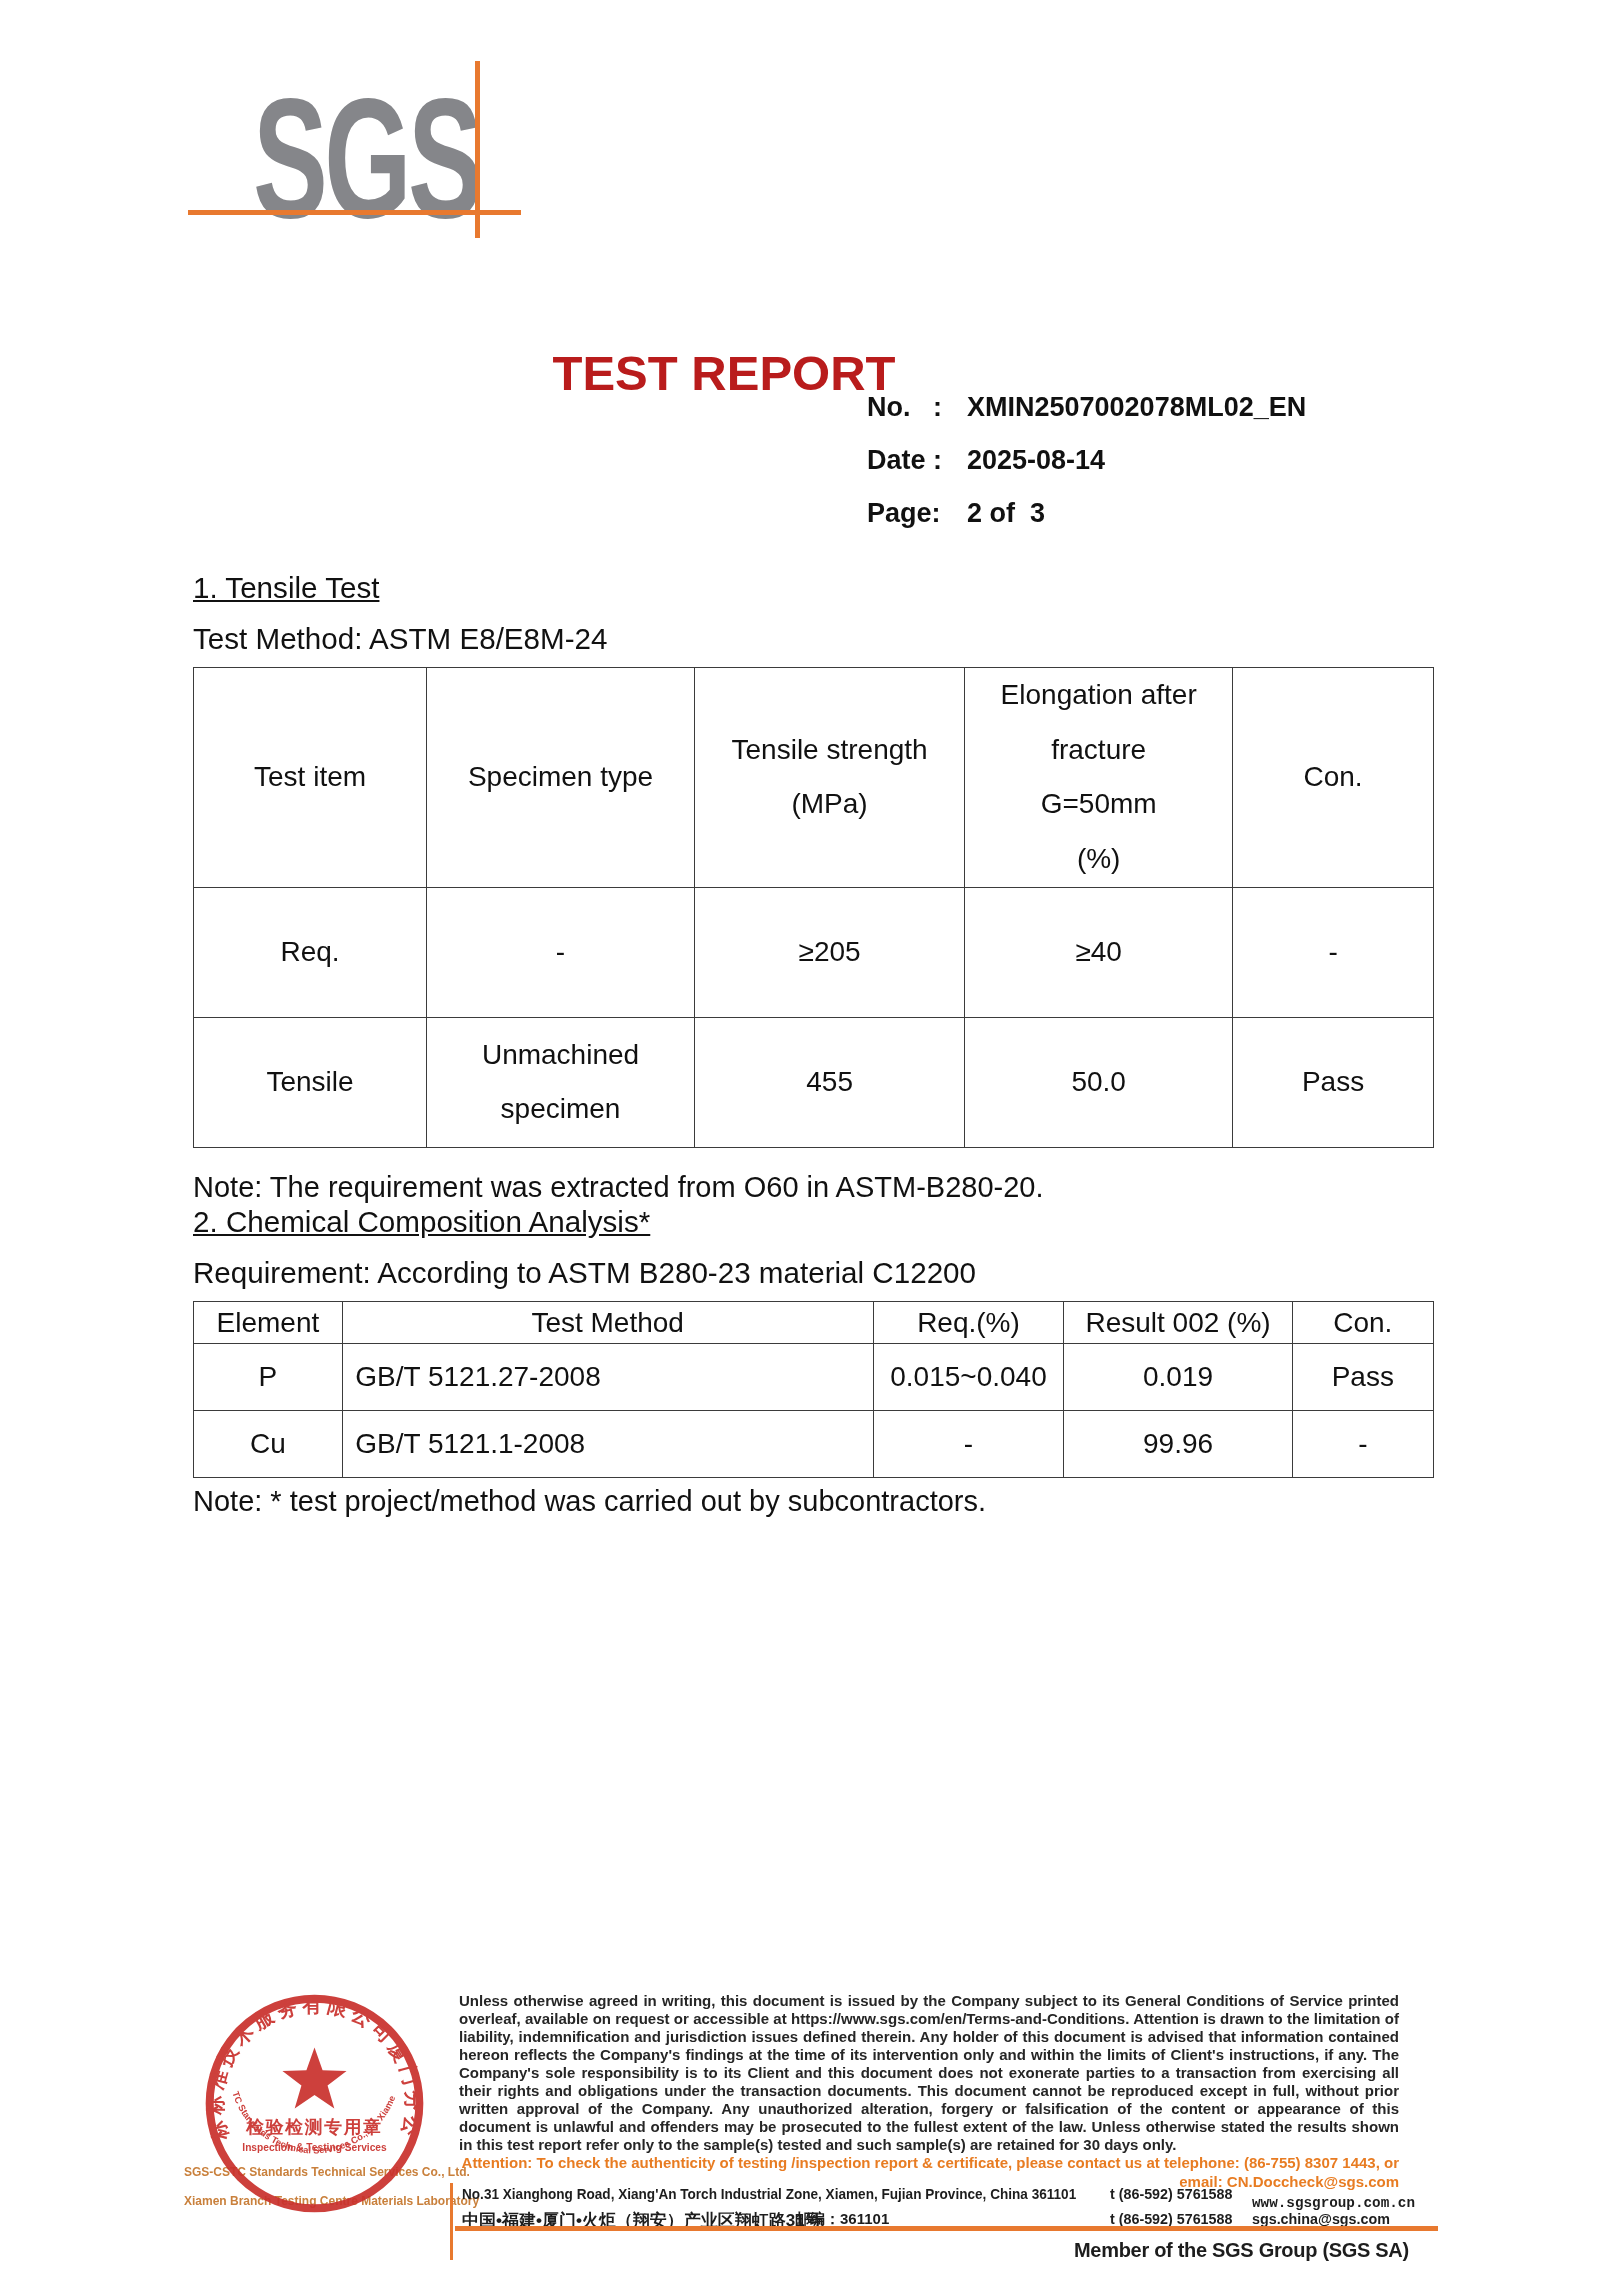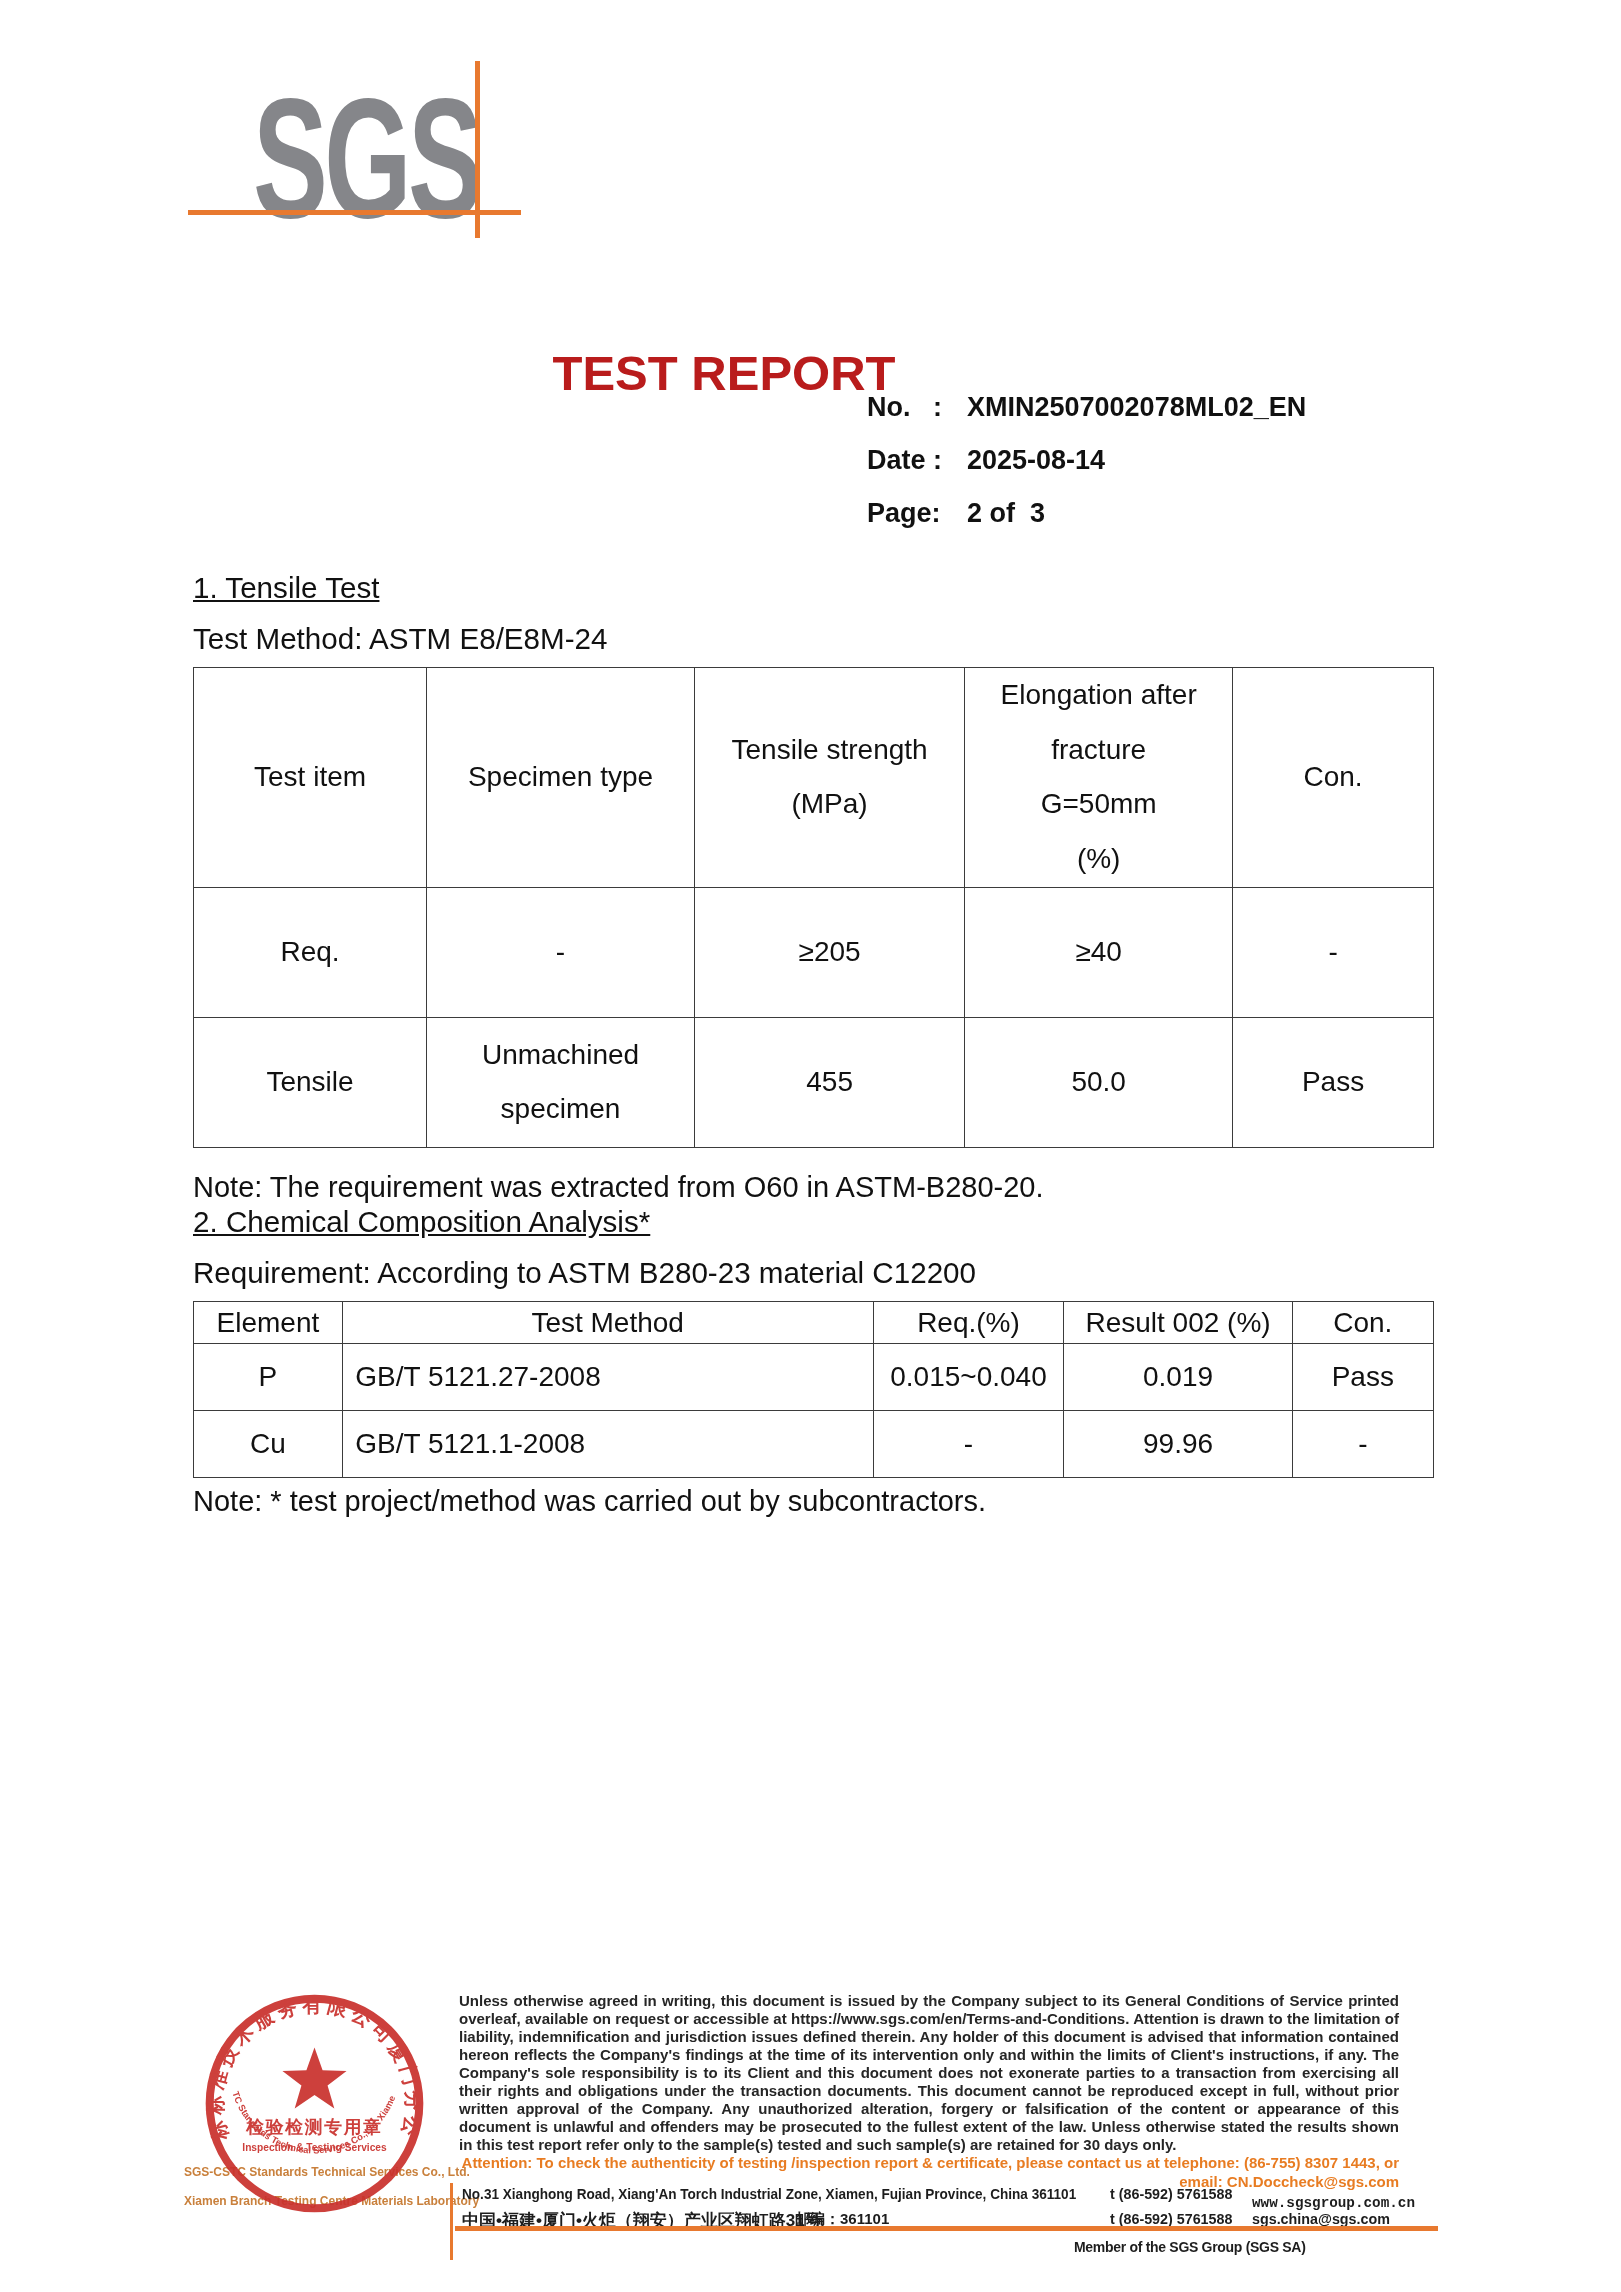--- a/index.html
+++ b/index.html
@@ -64,21 +64,21 @@
   .addr .a-tel1{left:648px;top:0;font-size:14.3px;}
   .addr .a-web{left:790px;top:9px;font-size:14.3px;font-family:Liberation Mono, monospace;}
   .addr .a-cn{left:0;top:23px;font-size:17px;font-weight:700;}
   .addr .a-postal{left:333px;top:24px;font-size:15px;font-weight:700;}
   .addr .a-tel2{left:648px;top:25px;font-size:14.3px;}
   .addr .a-email{left:790px;top:25px;font-size:14.3px;}
   .foot-hline{position:absolute;left:455px;top:2226px;width:983px;height:4.5px;background:#e8792f;}
   .foot-vline{position:absolute;left:450px;top:2183px;width:2.7px;height:77px;background:#e8792f;}
   .member-line{
     position:absolute;left:1074px;top:2239px;
-    font-size:14px;font-weight:bold;color:#1d1d1d;letter-spacing:-0.3px;
+    font-size:20px;font-weight:bold;color:#1d1d1d;letter-spacing:-0.3px;
   }
   .company-lines{position:absolute;left:184px;top:2165px;width:296px;color:#c9803c;font-weight:600;}
   .company-lines div{font-size:12px;line-height:15px;white-space:nowrap;}
   .company-lines div:nth-child(2){margin-top:14.3px;}
   .stamp{position:absolute;left:199px;top:1988px;width:231px;height:231px;opacity:0.92;}
 </style>
 </head>
 <body>
 
 <div class="page">

